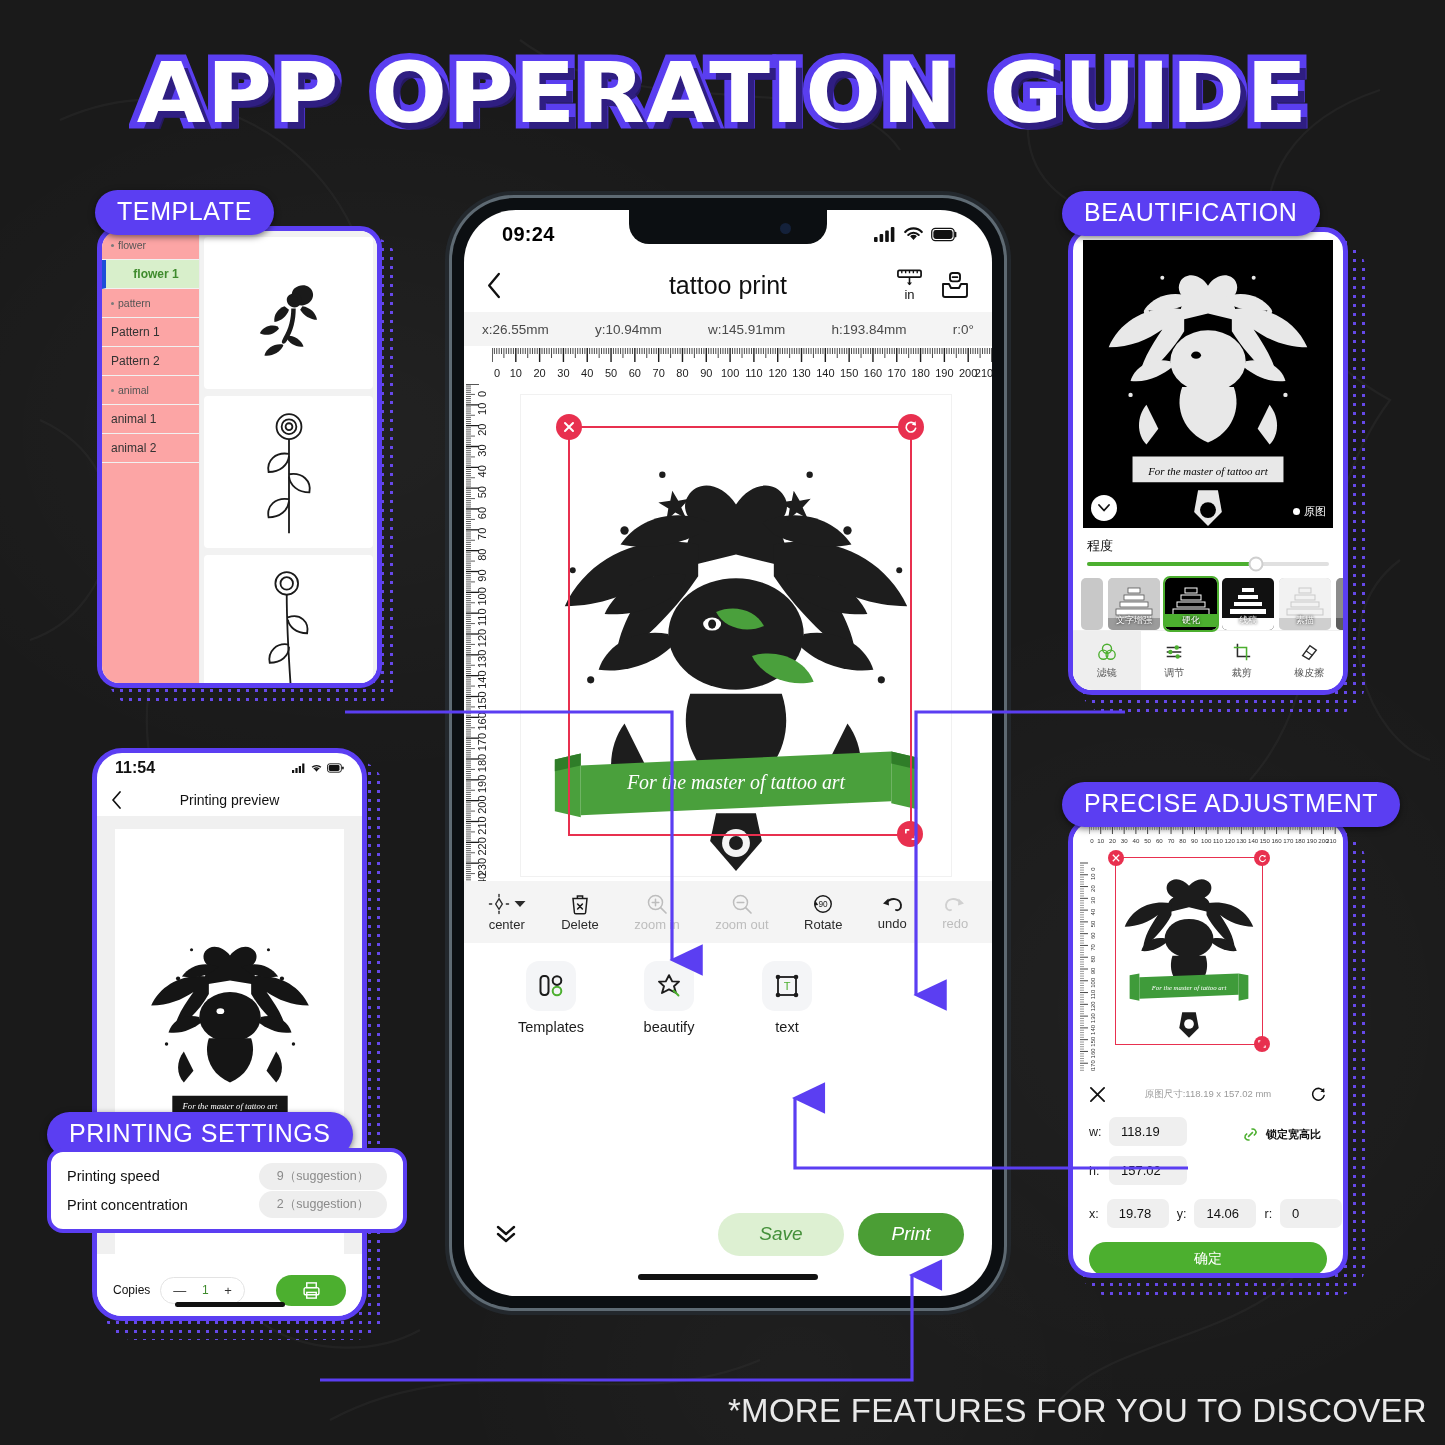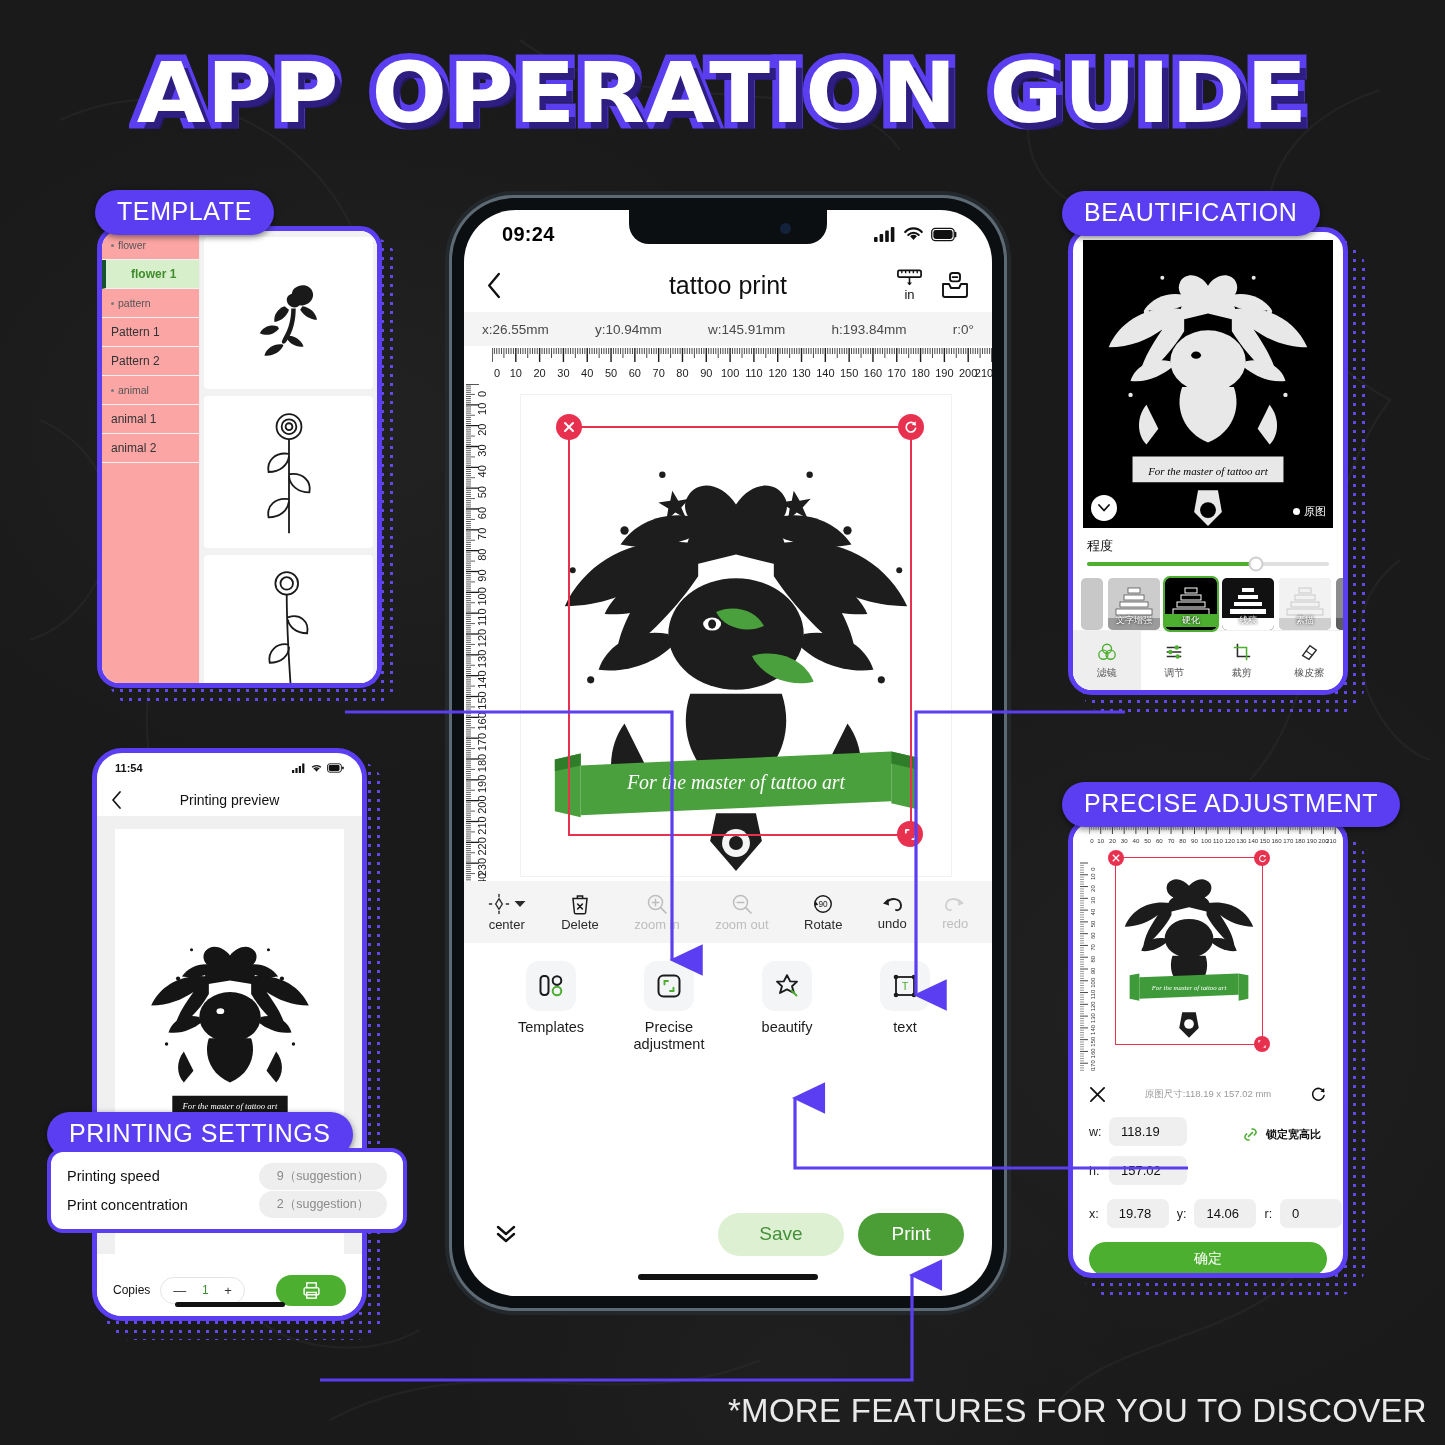--- a/index.html
+++ b/index.html
@@ -85,36 +85,36 @@
     padding-left: 9px; font-size: 12px; color: #333;
     border-bottom: 1px solid #f1f1f1;
   }
   .tpl-row.group { font-size: 10.5px; color: #555; }
   .tpl-row.group::before {
     content: ""; width: 3px; height: 3px; border-radius: 50%;
     background: #7a7a7a; margin-right: 4px; display: inline-block;
   }
   .tpl-row.active {
     background: #d8efcb; color: #3f8b2d; font-weight: bold;
-    border-left: 4px solid #14532d; padding-left: 25px;
+    border-left: 4px solid #1d4ed8; padding-left: 7px; justify-content: center;
   }
   #tpl-grid {
     position: absolute; left: 98px; top: 0; right: 0; bottom: 0;
     background: #f2f2f2; padding: 6px 4px; display: flex; flex-direction: column; gap: 7px;
   }
   .tpl-thumb {
     background: #fff; border-radius: 4px; height: 152px; flex: none;
     display: flex; align-items: center; justify-content: center;
   }
 
   
   #preview-card { top: 748px; left: 92px; width: 275px; height: 573px; border-radius: 30px; }
   .mini-status {
     height: 30px; display: flex; align-items: center; justify-content: space-between;
-    padding: 0 18px; font-size: 11px; font-weight: bold; color: #111;
+    padding: 0 18px; font-size: 16px; font-weight: bold; color: #111;
   }
   .mini-status-right { display: flex; align-items: center; gap: 4px; }
   .mini-nav {
     height: 34px; display: flex; align-items: center; padding: 0 14px;
     font-size: 14px; color: #111; position: relative; border-bottom: 1px solid #f0f0f0;
   }
   .mini-nav-title {
     position: absolute; left: 0; right: 0; text-align: center; pointer-events: none;
   }
   #preview-body {
@@ -298,21 +298,21 @@
     row-gap: 6px; justify-items: center;
   }
   .feat { display: flex; flex-direction: column; align-items: center; width: 100%; }
   .feat-ico {
     width: 50px; height: 50px; border-radius: 13px; background: #f4f5f7;
     display: flex; align-items: center; justify-content: center;
   }
   .feat-lbl { font-size: 14.5px; color: #1c1c1c; margin-top: 8px; text-align: center; line-height: 1.15; }
   #bottom-bar {
     position: absolute; left: 0; right: 0; bottom: 34px; height: 56px;
-    display: flex; align-items: center; padding: 0 28px;
+    display: flex; align-items: center; padding: 0 28px; font-style: italic;
   }
   #save-btn {
     margin-left: auto; width: 126px; height: 43px; border-radius: 22px;
     background: #ddf0d2; color: #44903a; font-size: 19px;
     display: flex; align-items: center; justify-content: center;
   }
   #print-btn {
     margin-left: 14px; width: 106px; height: 43px; border-radius: 22px;
     background: #4b9e35; color: #fff; font-size: 19px;
     display: flex; align-items: center; justify-content: center;
@@ -1739,31 +1739,20 @@
             <rect x="3.5" y="4" width="8" height="19" rx="3.4" fill="none" stroke="#1c1c1c" stroke-width="2"></rect>
             <circle cx="20" cy="8.6" r="4.3" fill="none" stroke="#1c1c1c" stroke-width="2"></circle>
             <circle cx="20" cy="19" r="4.3" fill="none" stroke="#4caf2f" stroke-width="2"></circle>
           </svg>
         </span>
         <span class="feat-lbl">Templates</span>
       </div>
       <div class="feat">
         <span class="feat-ico">
           <svg width="28" height="28" viewBox="0 0 28 28">
-            <rect x="3.5" y="3.5" width="21" height="21" rx="5" fill="none" stroke="#1c1c1c" stroke-width="2"></rect>
-            <path d="M9.5 12.4 L9.5 9 L13 9" fill="none" stroke="#4caf2f" stroke-width="1.9" stroke-linecap="round"></path>
-            <path d="M18.5 15.6 L18.5 19 L15 19" fill="none" stroke="#4caf2f" stroke-width="1.9" stroke-linecap="round"></path>
-          </svg>
-        </span>
-        <span class="feat-lbl" style="white-space:pre-line;">Precise
-adjustment</span>
-      </div>
-      <div class="feat">
-        <span class="feat-ico">
-          <svg width="28" height="28" viewBox="0 0 28 28">
             <path d="M14 3.2 L17.2 9.4 L24 9.6 L19 14.2 L21 21 L14 17.4 L7 21 L9 14.2 L4 9.6 L10.8 9.4 Z" fill="none" stroke="#1c1c1c" stroke-width="1.9" stroke-linejoin="round"></path>
             <path d="M18.5 18.5 L23.5 23.5" stroke="#4caf2f" stroke-width="1.9" stroke-linecap="round"></path>
           </svg>
         </span>
         <span class="feat-lbl">beautify</span>
       </div>
       <div class="feat">
         <span class="feat-ico">
           <svg width="28" height="28" viewBox="0 0 28 28">
             <rect x="5" y="5" width="18" height="18" fill="none" stroke="#1c1c1c" stroke-width="1.8"></rect>

